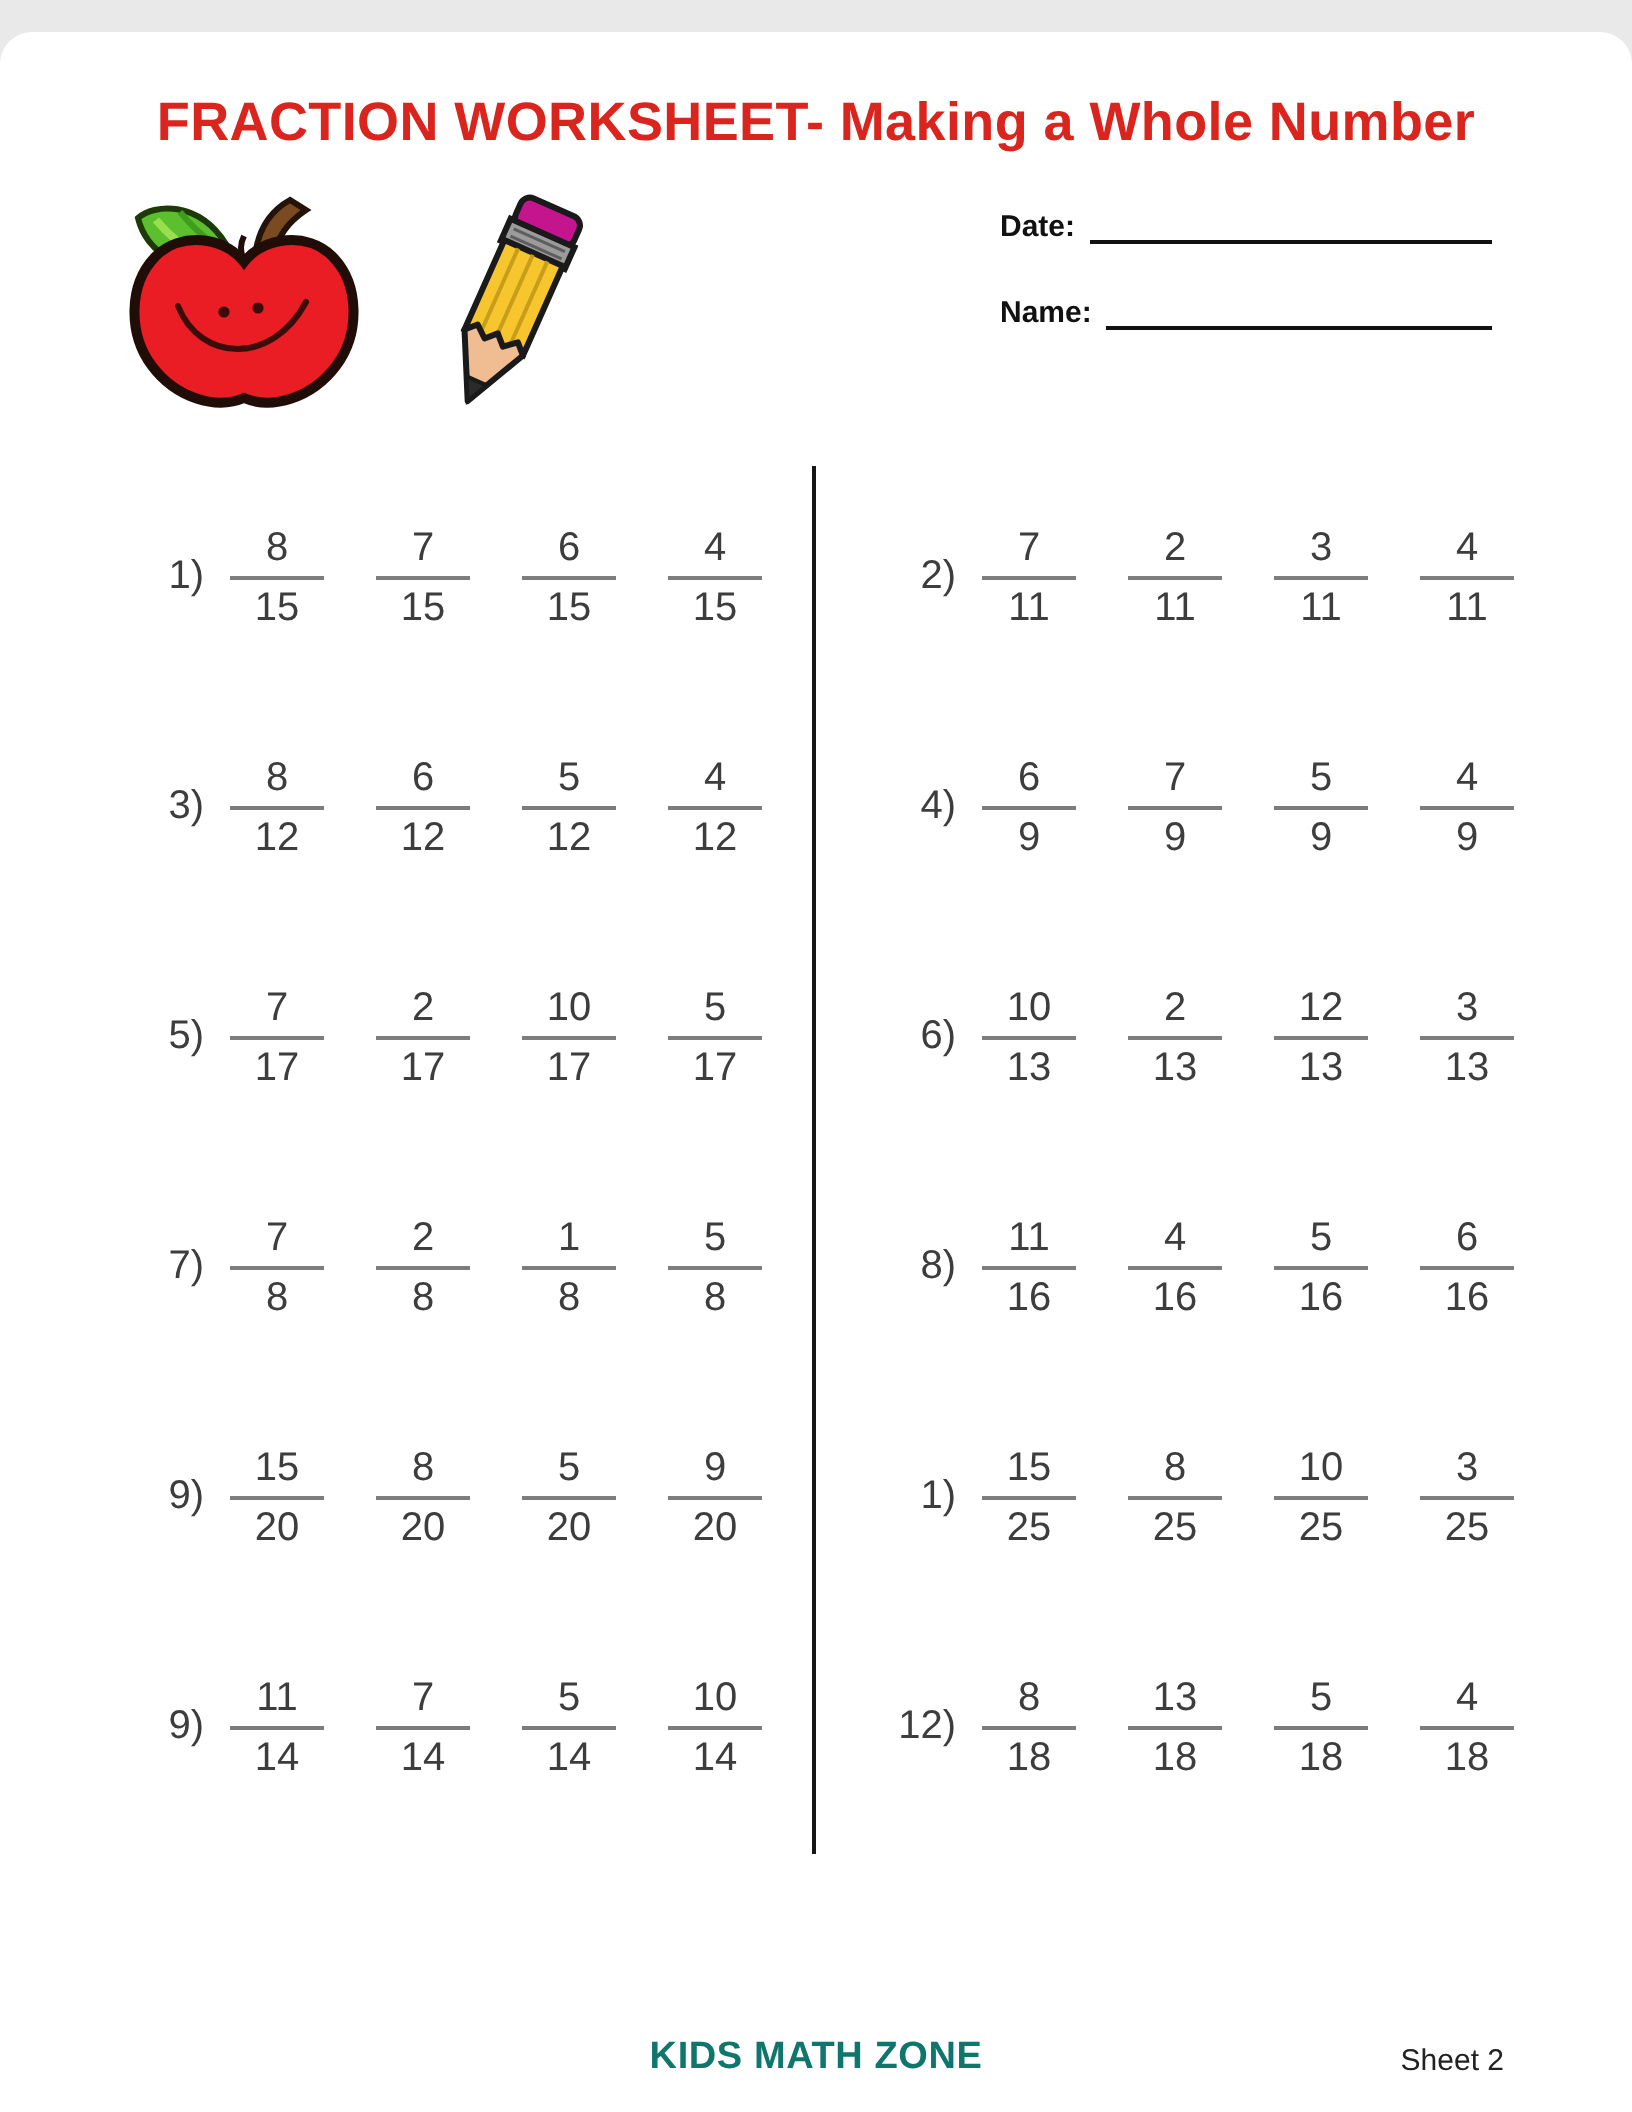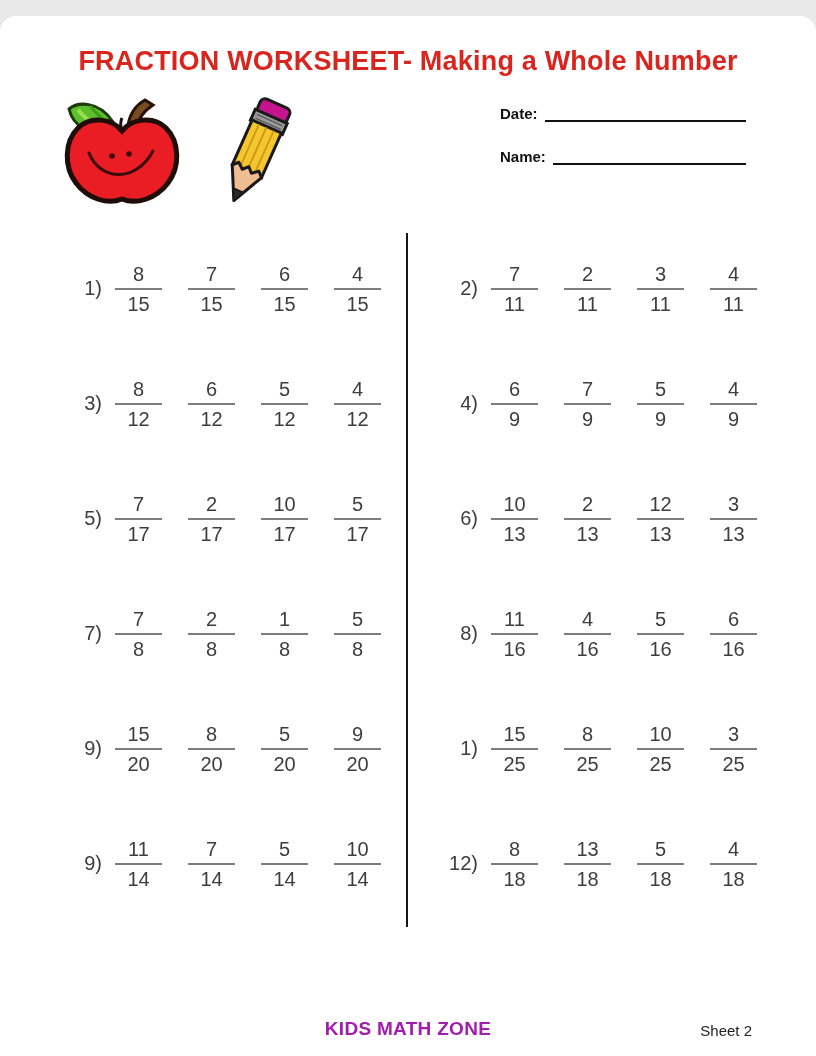--- a/index.html
+++ b/index.html
@@ -28,21 +28,21 @@
   .problems-grid { display:grid; grid-template-columns:408px 408px; }
   .problem { height:115px; display:flex; align-items:center; color:#3d3d3d; }
   .problem.left  { padding-left:64px; }
   .problem.right { padding-left:32px; }
   .plabel { min-width:38px; text-align:right; margin-right:13px; font-size:20px; }
   .fractions { display:flex; gap:26px; }
   .fraction { width:47px; display:flex; flex-direction:column; align-items:center; font-size:20px; line-height:1; }
   .fbar { width:47px; height:2px; background:#7d7d7d; margin:4px 0; border:0; }
   .footer-brand {
     position:absolute; top:1002px; left:0; width:100%;
-    text-align:center; font-weight:bold; font-size:19px; color:#a21caf; letter-spacing:.3px;
+    text-align:center; font-weight:bold; font-size:19px; color:#0f766e; letter-spacing:.3px;
   }
   .sheet-label { position:absolute; top:1006px; right:64px; font-size:15px; color:#222; }
 </style>
 </head>
 <body>
 
 <div class="page">
 
   <h1 class="title">FRACTION WORKSHEET- Making a Whole Number</h1>
 

